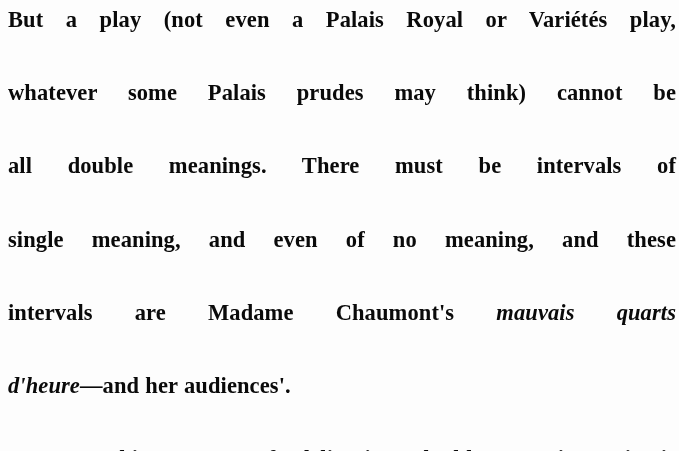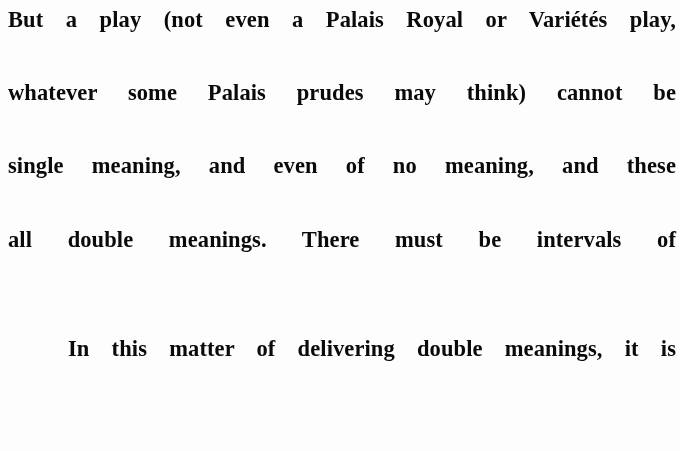--- a/index.html
+++ b/index.html
@@ -70,22 +70,24 @@
 </style>
 </head>
 <body>
 
 <div class="page">
   <div class="textblock">
 
     <p>
       <span class="stretch"><span>But a play (not even a Palais Royal or Variétés play,</span></span>
       <span class="stretch"><span>whatever some Palais prudes may think) cannot be</span></span>
+      <span class="stretch"><span>all double meanings.    There must be intervals of</span></span>
       <span class="stretch"><span>single meaning, and even of no meaning, and these</span></span>
-      <span class="stretch"><span>all double meanings.    There must be intervals of</span></span>
+      <span class="stretch"><span>intervals are Madame Chaumont's </span><span class="ital">mauvais quarts</span></span>
+      <span class="line nojust"><span class="ital">d'heure</span><span>—and her audiences'.</span></span>
     </p>
 
     <p class="indent">
       <span class="stretch"><span style="display:inline-block;width:30px"></span><span>In this matter of delivering double meanings, it is</span></span>
 
     </p>
 
   </div>
 </div>
 

